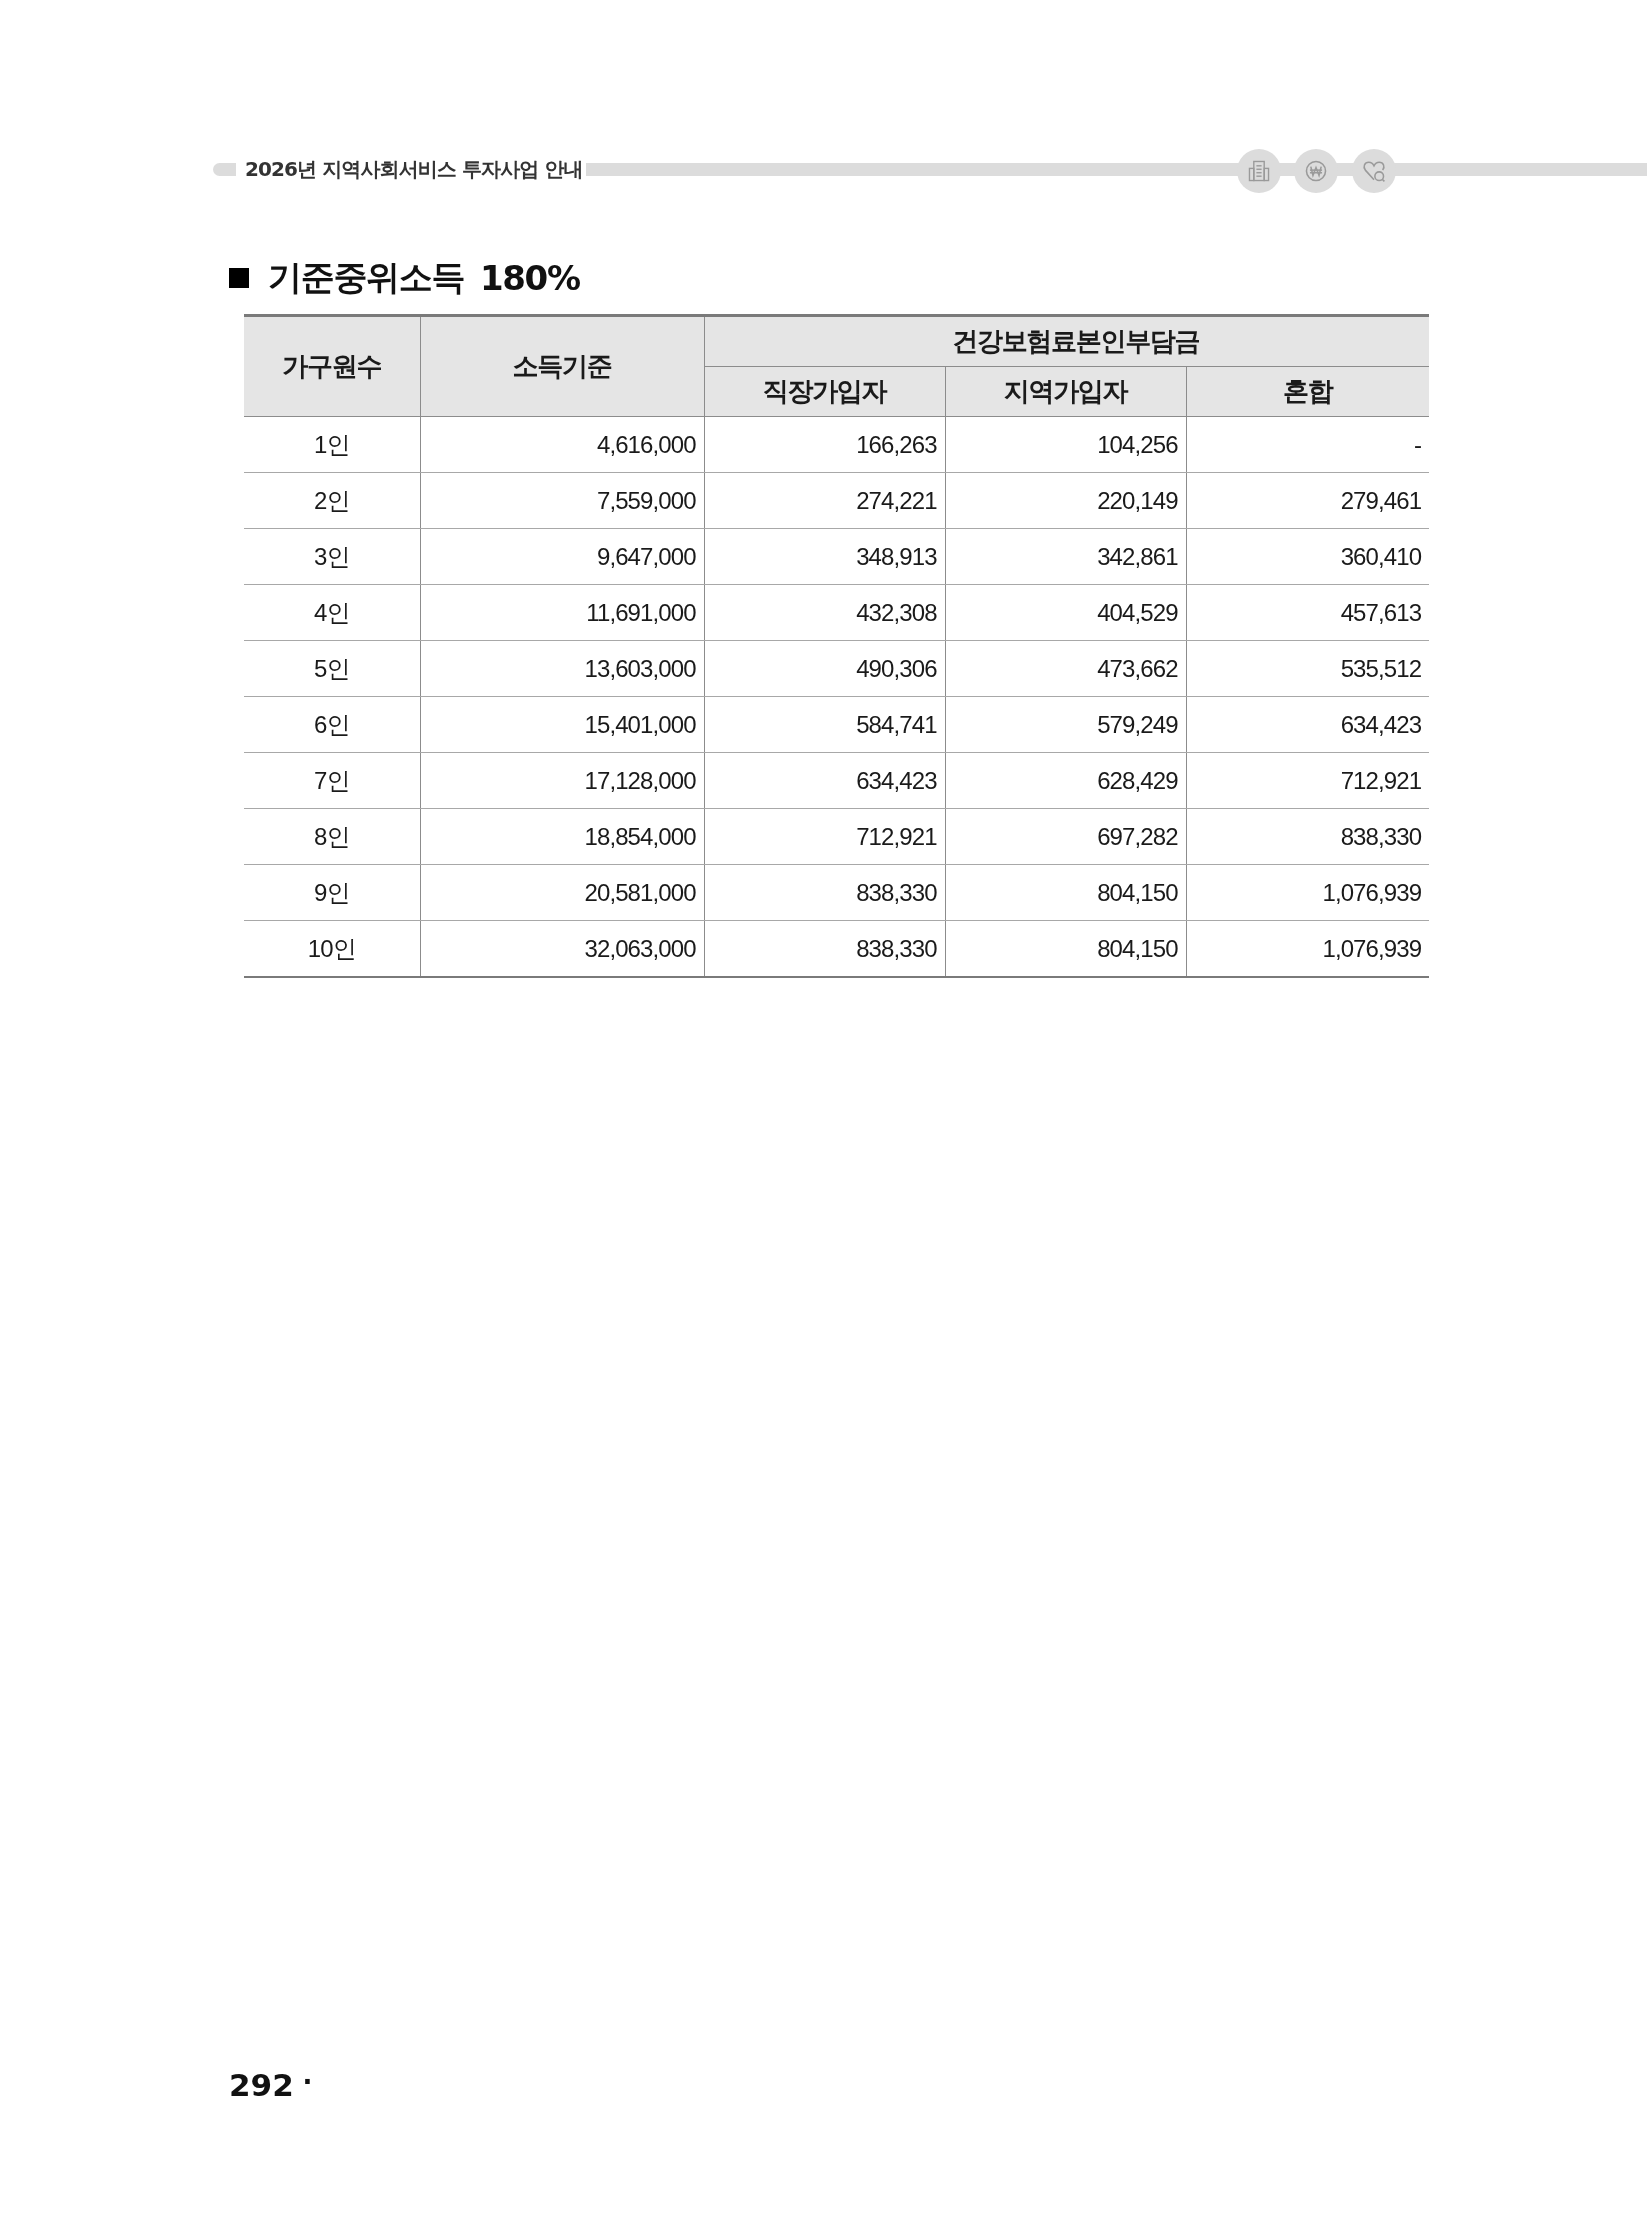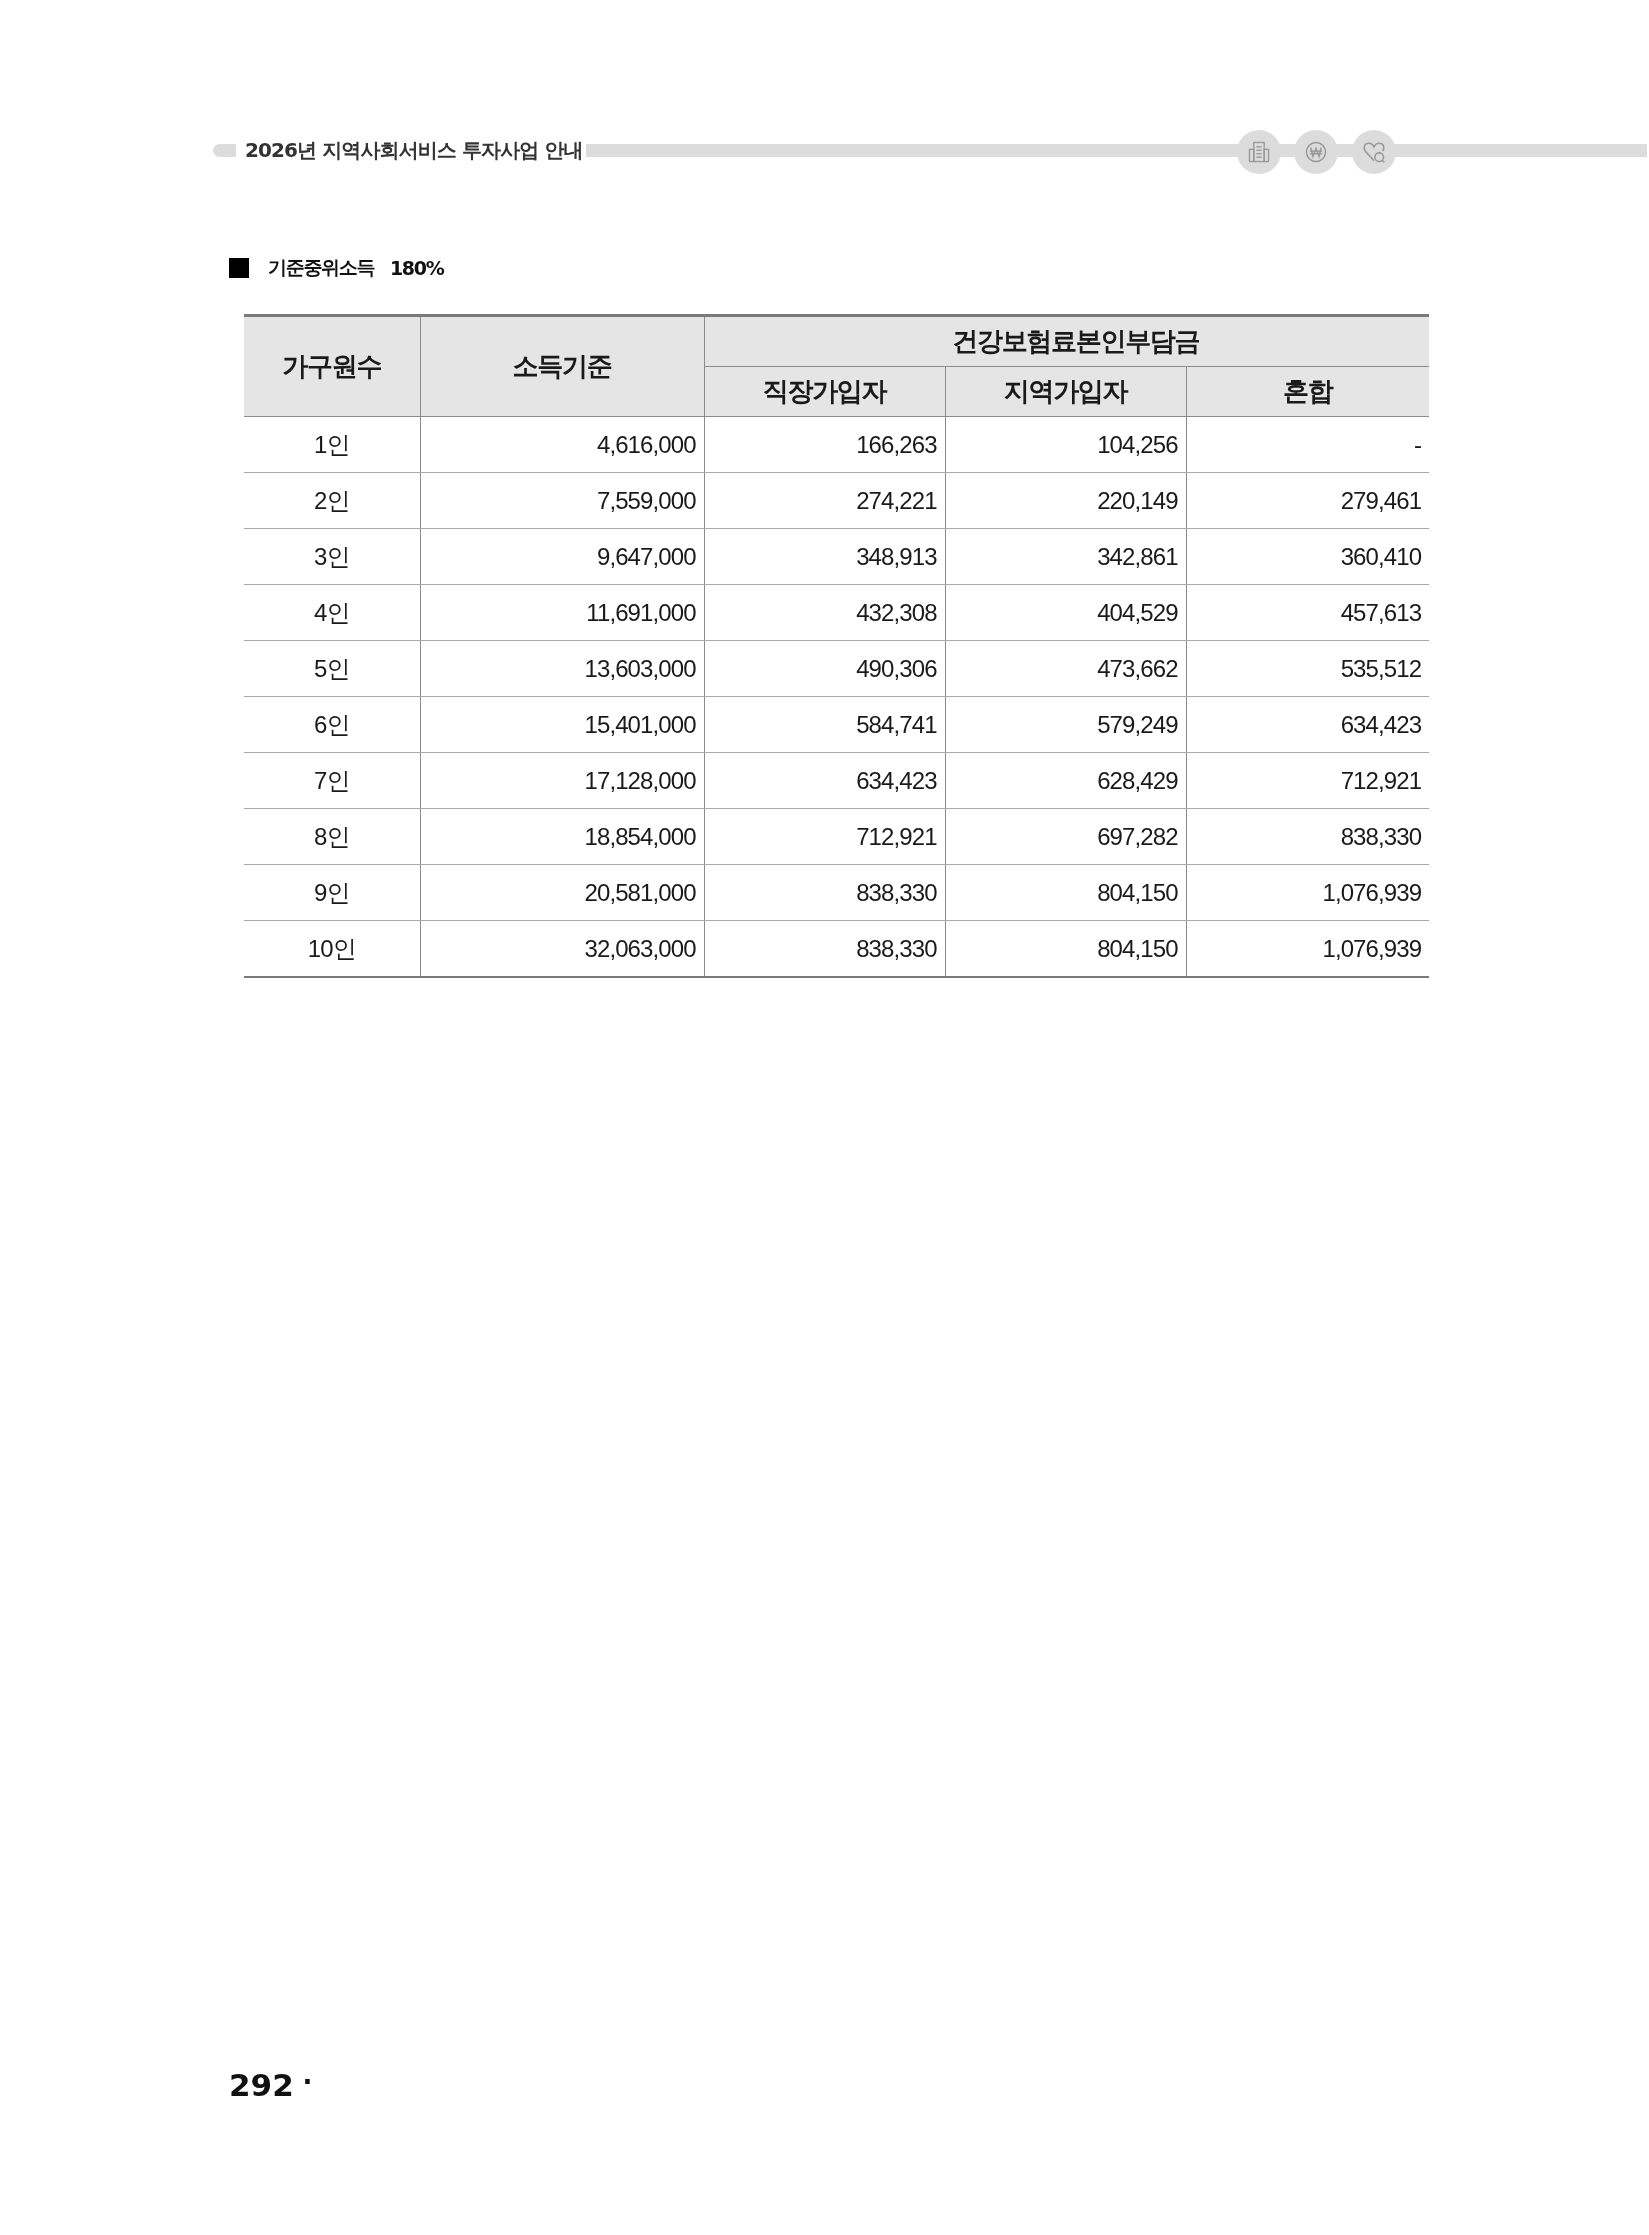--- a/index.html
+++ b/index.html
@@ -2,29 +2,29 @@
 <html style="font-size:14px"><head>
 <meta charset="utf-8">
 <style>
   html, body { margin: 0; padding: 0; }
   body {
     width: 1649px; height: 2236px; background: #ffffff; position: relative;
     font-family: "DejaVu Sans", "Liberation Sans", sans-serif; color: #1a1a1a;
     overflow: hidden;
   }
   
-  .run-header { position: absolute; left: 0; top: 126px; width: 1312px; height: 49px; }
+  .run-header { position: absolute; left: 0; top: 145px; width: 1312px; height: 49px; }
   .rh-pill { position: absolute; left: 213px; top: 18.3px; width: 23px; height: 13px; background: #dcdcdc; border-radius: 7px 0 0 7px; }
   .rh-title { position: absolute; left: 245px; top: 10.5px; font-size: 20px; font-weight: bold; color: #333; letter-spacing: -0.9px; white-space: nowrap; }
   .rh-bar { position: absolute; left: 586px; top: 18.3px; width: 1061px; height: 13px; background: #dcdcdc; }
   .rh-icon { position: absolute; top: 3.5px; width: 44px; height: 44px; border-radius: 50%; background: #dcdcdc; display: flex; align-items: center; justify-content: center; }
   .rh-icon svg { width: 26px; height: 26px; }
 
   
-  .section-title { position: absolute; left: 229px; top: 255px; font-size: 19px; font-weight: bold; color: #111; letter-spacing: -1.3px; white-space: nowrap; display: flex; align-items: center; }
+  .section-title { position: absolute; left: 229px; top: 255px; font-size: 34px; font-weight: bold; color: #111; letter-spacing: -1.3px; white-space: nowrap; display: flex; align-items: center; }
   .section-title .sq { display: inline-block; width: 20px; height: 20px; background: #000; margin-right: 19px; }
   .section-title .pct { margin-left: 15.7px; }
 
   
   table.income {
     position: absolute; left: 244px; top: 314px; width: 1185px;
     border-collapse: collapse; table-layout: fixed;
   }
   table.income col.c1 { width: 176px; }
   table.income col.c2 { width: 284px; }

